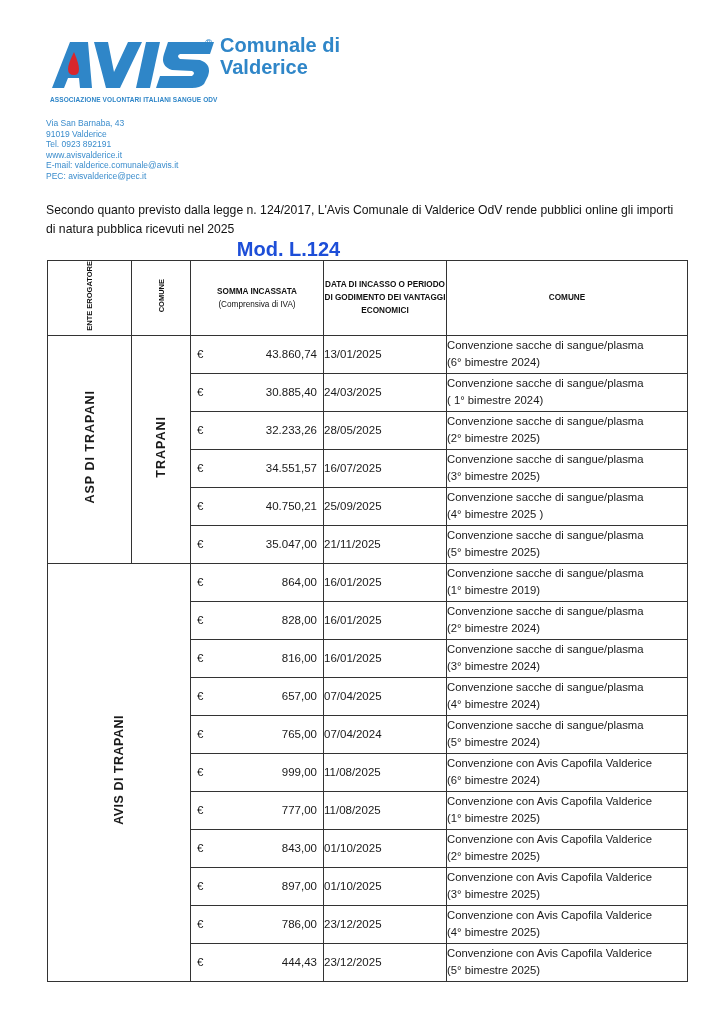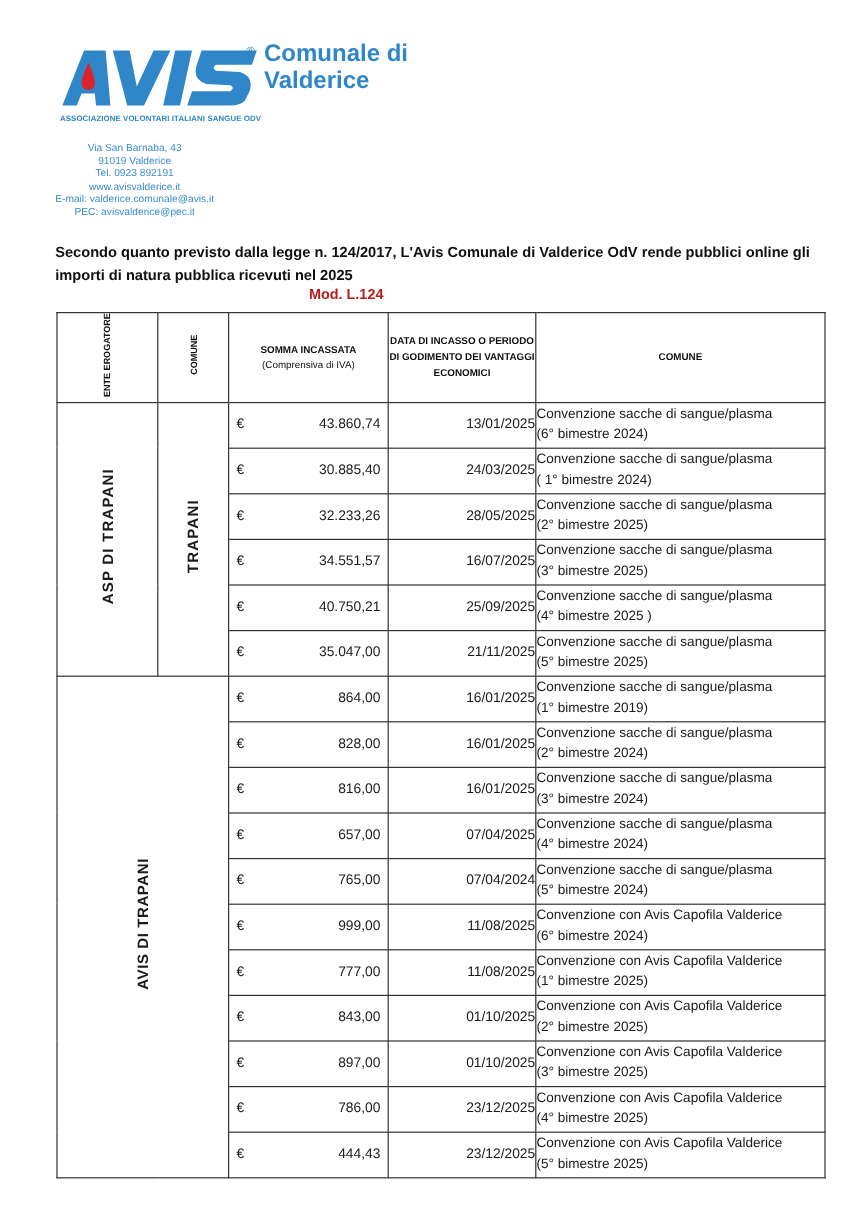--- a/index.html
+++ b/index.html
@@ -1,34 +1,34 @@
 <!DOCTYPE html>
 <html><head>
 <meta charset="utf-8">
 <style>
   html, body { margin: 0; padding: 0; background: #ffffff; }
   body { width: 719px; height: 1024px; position: relative; overflow: hidden; font-family: "Liberation Sans", sans-serif; color: #1a1a1a; }
   .logo { position: absolute; left: 48px; top: 38px; width: 172px; height: 52px; }
   .logo-sub { position: absolute; left: 50px; top: 96px; font-size: 6.5px; font-weight: bold; color: #2f86c8; letter-spacing: 0.1px; }
   .brand-text { position: absolute; left: 220px; top: 34px; font-size: 20px; line-height: 22px; font-weight: bold; color: #2f86c8; }
   .reg { position: absolute; left: 205px; top: 38px; font-size: 10px; color: #2f86c8; }
-  .contacts { position: absolute; left: 46px; top: 118px; font-size: 8.5px; line-height: 10.6px; color: #3a8ccc; text-align: center; }
-  .intro { position: absolute; left: 46px; top: 201px; width: 640px; font-size: 12.2px; line-height: 19px; font-weight: bold; color: #111; }
-  .mod { position: absolute; left: 0; width: 577px; top: 238px; text-align: center; font-size: 12px; font-weight: bold; color: #b91c1c; }
+  .contacts { position: absolute; left: 46px; top: 118px; font-size: 8.5px; line-height: 10.6px; color: #3a8ccc; }
+  .intro { position: absolute; left: 46px; top: 201px; width: 640px; font-size: 12.2px; line-height: 19px; font-weight: normal; color: #111; }
+  .mod { position: absolute; left: 0; width: 577px; top: 238px; text-align: center; font-size: 20px; font-weight: bold; color: #1d4ed8; }
   table.main { position: absolute; left: 47px; top: 260px; width: 640px; border-collapse: collapse; font-family: "Liberation Sans", sans-serif; table-layout: fixed; }
   table.main td, table.main th { border: 1.3px solid #333; padding: 0; }
   th { font-size: 8.2px; font-weight: bold; text-align: center; vertical-align: middle; line-height: 13px; color: #111; }
   .hdr-row { height: 62px; }
   .vert { writing-mode: vertical-rl; transform: rotate(180deg); margin: 0 auto; display: inline-block; }
   .vert-big { font-size: 12.5px; font-weight: bold; letter-spacing: 1px; }
   .data-row { height: 38px; }
   .amt { font-size: 11.5px; position: relative; }
   .amt .eur { position: absolute; left: 6px; top: 50%; transform: translateY(-50%); }
   .amt .val { position: absolute; right: 6px; top: 50%; transform: translateY(-50%); }
-  .date { font-size: 11.5px; text-align: right; }
+  .date { font-size: 11.5px; text-align: left; }
   .causale { font-size: 11.3px; text-align: left; line-height: 17px; }
   .group-cell { text-align: center; vertical-align: middle; }
 </style>
 </head>
 <body>
 
 <svg class="logo" viewBox="0 0 172 52">
   <g fill="#2f86c8">
 
     <path d="M4 50 L22 4 L40 4 L44 50 L32 50 L31 40 L20 40 L16 50 Z"></path>

